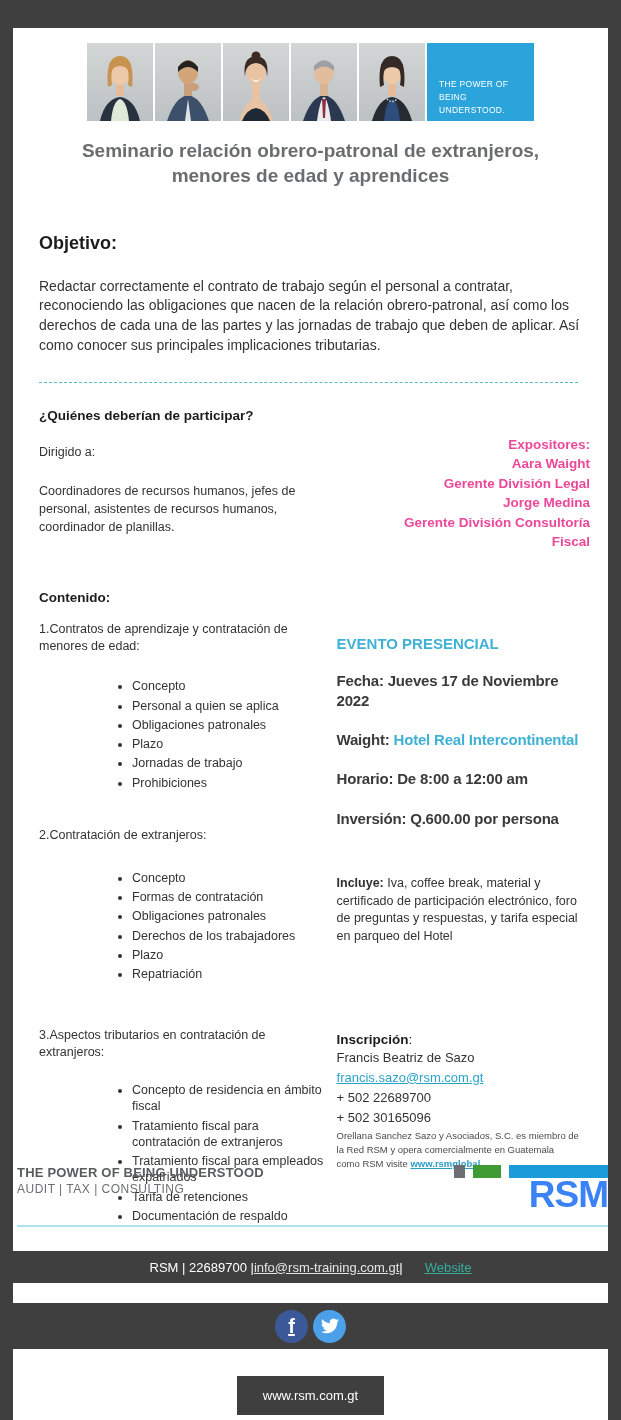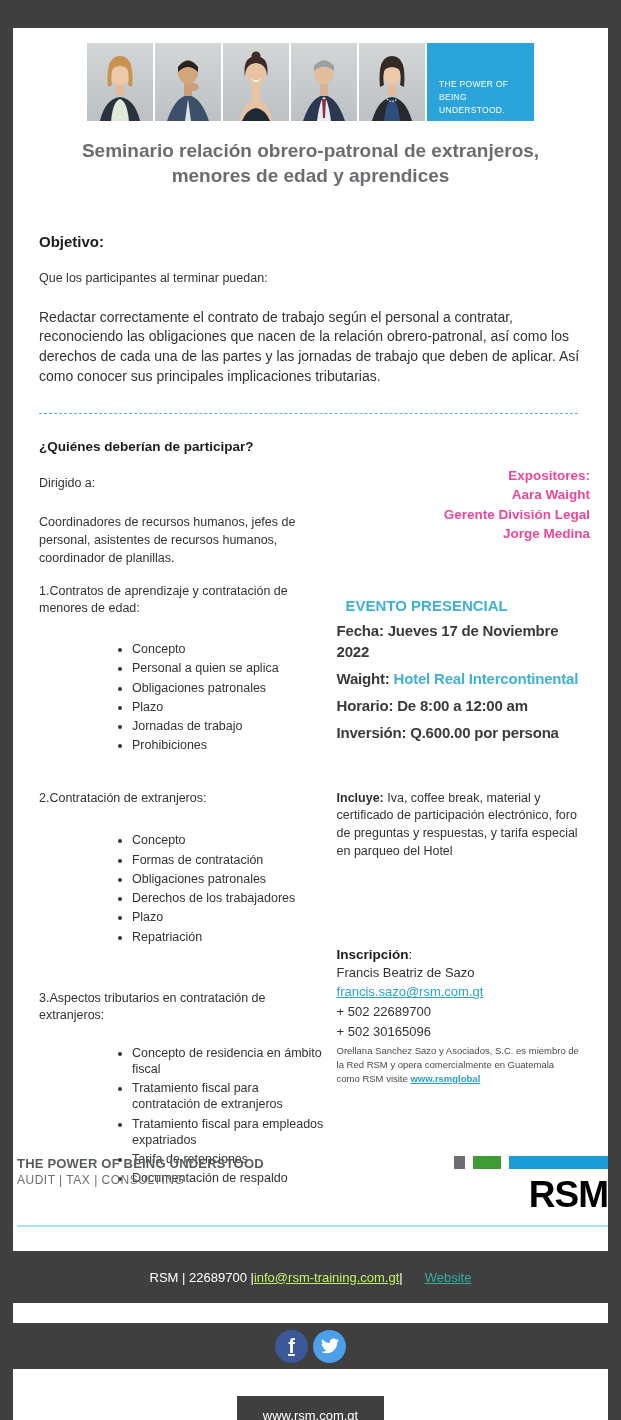--- a/index.html
+++ b/index.html
@@ -26,43 +26,43 @@
     padding:35px 4px 0 12px;
   }
   
   .page-title {
     margin-top:17px; text-align:center; font-size:19px; font-weight:bold;
     color:#6a6d70; line-height:1.33;
   }
   .page-title span { display:block; }
   
   .content { padding:0 18px 0 26px; color:#333; }
-  .sec-heading { margin-top:44px; font-size:15px; font-weight:bold; color:#1c1c1c; }
+  .sec-heading { margin-top:44px; font-size:18px; font-weight:bold; color:#1c1c1c; }
   .p-intro { margin-top:21px; font-size:12.5px; }
   .p-body  { margin-top:23px; font-size:14px; line-height:1.42; }
   .dashed-divider { margin:26px 12px 0 0; border-top:1px dashed #5ab8c6; height:0; }
   .heading-quienes { margin-top:25px; font-size:13.5px; font-weight:bold; color:#1c1c1c; }
   .participants-row { display:flex; margin-top:12px;gap:44px; }
   .participants-left { width:53%; }
   .dirigido-label { margin-top:10px; font-size:12.5px; }
   .dirigido-text  { margin-top:24px; font-size:12.5px; line-height:1.42; }
   .expositores { flex:1; text-align:right; color:#ec4899; font-weight:bold; font-size:13.5px; line-height:1.44; }
   .heading-contenido { margin-top:38px; font-size:13.5px; font-weight:bold; color:#1c1c1c; }
   .main-grid { display:flex; margin-top:16px; }
   .col-left { width:54%; padding-right:8px; }
   .list-title { font-size:12.5px; line-height:1.35; color:#333; }
   .col-left ul { margin:24px 0 0 0; padding-left:93px; font-size:12.5px; line-height:1.3; }
   .col-left ul li { margin-bottom:3px; }
   .lt-2 { margin-top:36px; }
   .lt-3 { margin-top:45px; }
   .ul-2 { margin-top:26px !important; }
   .ul-3 { margin-top:21px !important; }
   .col-right { flex:1; }
-  .evento { color:#3fb1d4; font-weight:bold; font-size:15px; margin-top:14px;margin-left:9px; }
-  .info-item { margin-top:7px; font-size:15px; font-weight:bold; color:#3a3a3a; line-height:1.35; letter-spacing:-.2px; }
+  .evento { color:#3fb1d4; font-weight:bold; font-size:15px; margin-top:14px; }
+  .info-item { margin-top:19px; font-size:15px; font-weight:bold; color:#3a3a3a; line-height:1.35; letter-spacing:-.2px; }
   .teal-value { color:#3fb1d4; }
   .incluye { margin-top:46px; font-size:12.5px; line-height:1.42; }
   .incluye b { color:#2e2e2e; }
   .inscripcion { margin-top:86px; }
   .insc-heading { font-size:13.5px; color:#1c1c1c; }
   .insc-heading b { font-weight:bold; }
   .insc-line { font-size:13px; margin-top:3px; line-height:1.3; }
   a.link-teal { color:#2ba3c9; text-decoration:underline; }
   .legal { margin-top:3px; font-size:9.5px; color:#4a4a4a; line-height:1.45; width:96%; }
   a.legal-link { color:#2b9dc4; text-decoration:underline; font-weight:bold; }
@@ -71,26 +71,26 @@
   .brand-row { display:flex; justify-content:space-between; align-items:flex-end; }
   .brand-tagline { font-size:13px; font-weight:bold; color:#595c5e; letter-spacing:.2px; }
   .brand-services { font-size:12px; color:#6d6e71; letter-spacing:.5px; margin-top:2px; }
   .brand-left { align-self:flex-start; }
   .rsm-logo { text-align:right; }
   .rsm-blocks { display:flex; justify-content:flex-end; align-items:center; gap:8px; }
   .blk { height:13px; }
   .blk-gray  { width:11px; background:#6d6e71; }
   .blk-green { width:28px; background:#3f9c35; }
   .blk-blue  { width:99px; background:#1b9cd8; }
-  .rsm-text { font-size:37px; font-weight:bold; color:#000000; line-height:.9; letter-spacing:-1px; margin-top:9px; }
+  .rsm-text { font-size:37px; font-weight:bold; color:#3b82f6; line-height:.9; letter-spacing:-1px; }
   .blue-rule { margin-top:14px; height:2px; background:#ace2f0; }
   
-  .contact-bar { height:52px; background:#3f3f3f; display:flex; align-items:center; justify-content:center;
+  .contact-bar { height:32px; background:#3f3f3f; display:flex; align-items:center; justify-content:center;
                  color:#ffffff; font-size:13px; }
-  a.footer-email-link { color:#bef264; text-decoration:underline; }
+  a.footer-email-link { color:#e5e5e5; text-decoration:underline; }
   a.footer-website-link { color:#35ae9c; text-decoration:underline;padding-left:22px; }
   .white-strip { height:20px; background:#ffffff; margin:0 13px; }
   .social-area { height:46px; background:#3f3f3f; display:flex; align-items:center; justify-content:center; gap:5px; }
   .social-circle { width:33px; height:33px; border-radius:50%; display:flex; align-items:center; justify-content:center; }
   .fb { background:#3b5998; color:#fff; font-size:20px; font-weight:bold; }
   .tw { background:#4c9fe9; }
   .tw svg { width:18px; height:18px; fill:#ffffff; }
   .bottom-white { height:74px; background:#ffffff; margin:0 13px; display:flex; justify-content:center;
                   align-items:flex-end; padding-bottom:8px; }
   .site-button { background:#3f3f3f; color:#ffffff; border:none; font-size:13px;
@@ -166,40 +166,41 @@
     </div>
   </div>
 
   <h1 class="page-title">
     <span>Seminario relación obrero-patronal de extranjeros,</span>
     <span>menores de edad y aprendices</span>
   </h1>
 
   <div class="content">
     <div class="sec-heading">Objetivo:</div>
-    <p class="p-intro">Que los participantes al terminar puedan:</p>
     <p class="p-body">Redactar correctamente el contrato de trabajo según el personal a contratar, reconociendo las obligaciones que nacen de la relación obrero-patronal, así como los derechos de cada una de las partes y las jornadas de trabajo que deben de aplicar. Así como conocer sus principales implicaciones tributarias.</p>
 
     <div class="dashed-divider"></div>
 
     <div class="heading-quienes">¿Quiénes deberían de participar?</div>
 
     <div class="participants-row">
       <div class="participants-left">
         <p class="dirigido-label">Dirigido a:</p>
         <p class="dirigido-text">Coordinadores de recursos humanos, jefes de personal, asistentes de recursos humanos, coordinador de planillas.</p>
       </div>
       <div class="expositores">
         <div>Expositores:</div>
         <div>Aara Waight</div>
         <div>Gerente División Legal</div>
         <div>Jorge Medina</div>
-      </div>
-    </div>
-
+        <div>Gerente División Consultoría Fiscal</div>
+      </div>
+    </div>
+
+    <div class="heading-contenido">Contenido:</div>
 
     <div class="main-grid">
       <div class="col-left">
         <div class="list-title">1.Contratos de aprendizaje y contratación de menores de edad:</div>
         <ul>
           <li>Concepto</li>
           <li>Personal a quien se aplica</li>
           <li>Obligaciones patronales</li>
           <li>Plazo</li>
           <li>Jornadas de trabajo</li>

